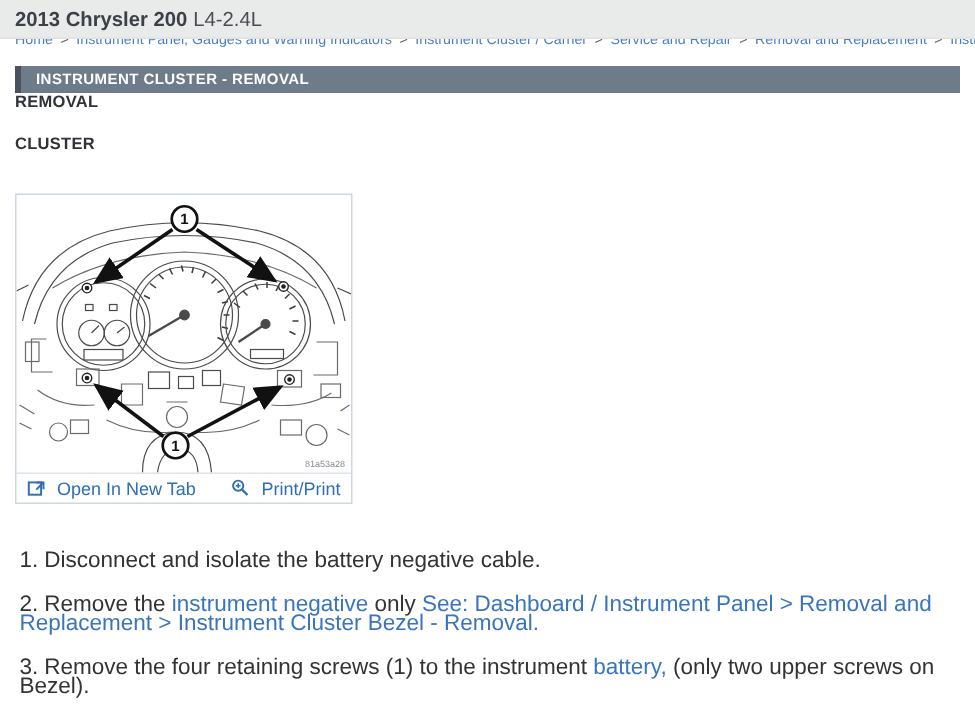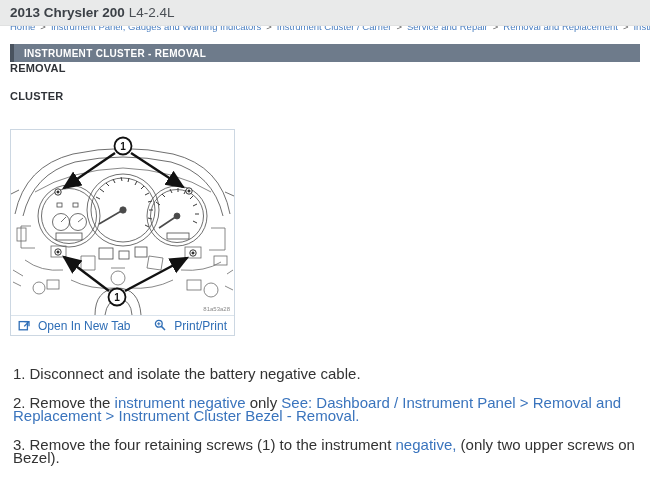--- a/index.html
+++ b/index.html
@@ -200,14 +200,14 @@
         <line x1="4.8" y1="3.2" x2="4.8" y2="6.4" stroke="#2f6eb6" stroke-width="1"></line>
       </svg>
       <span>Print/Print</span>
     </a>
   </div>
 </div>
 
 <div class="steps">
     <div class="step"><span class="num">1.</span><span>Disconnect and isolate the battery negative cable.</span></div>
     <div class="step"><span class="num">2.</span><span>Remove the </span><span class="lnk">instrument negative</span><span> only </span><span class="lnk">See: Dashboard / Instrument Panel &gt; Removal and Replacement &gt; Instrument Cluster Bezel - Removal.</span></div>
-    <div class="step"><span class="num">3.</span><span>Remove the four retaining screws (1) to the instrument </span><span class="lnk">negative,</span><span> (only two upper screws on Bezel).</span></div>
+    <div class="step"><span class="num">3.</span><span>Remove the four retaining screws (1) to the instrument </span><span class="lnk">battery,</span><span> (only two upper screws on Bezel).</span></div>
   </div>
 
 </body></html>

